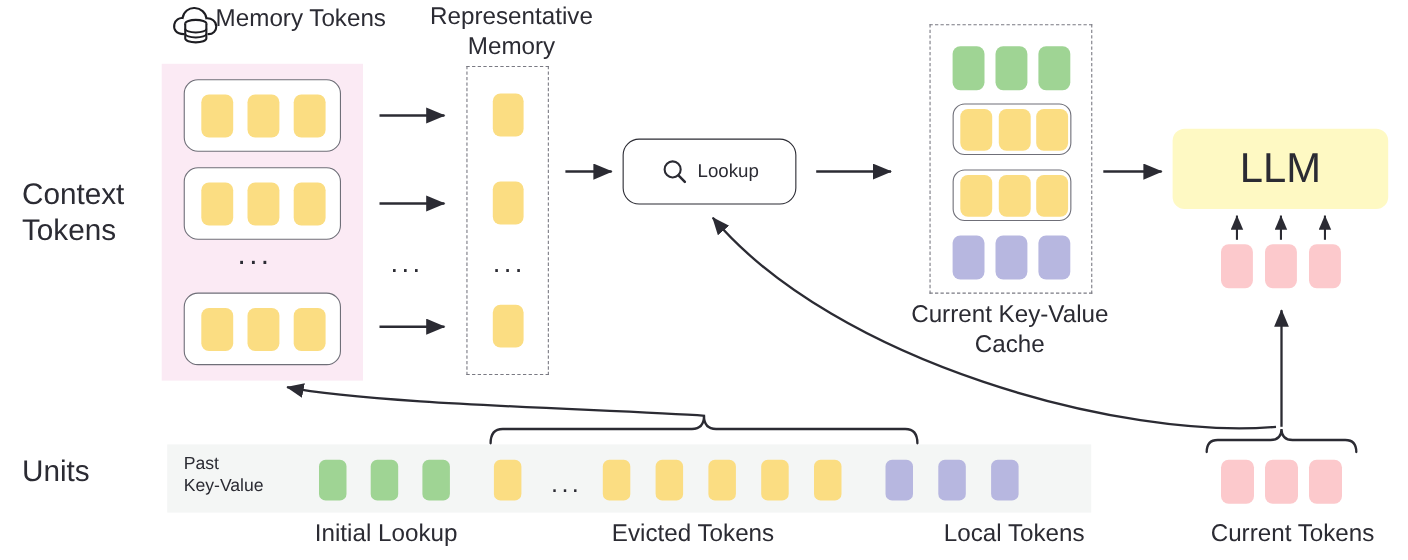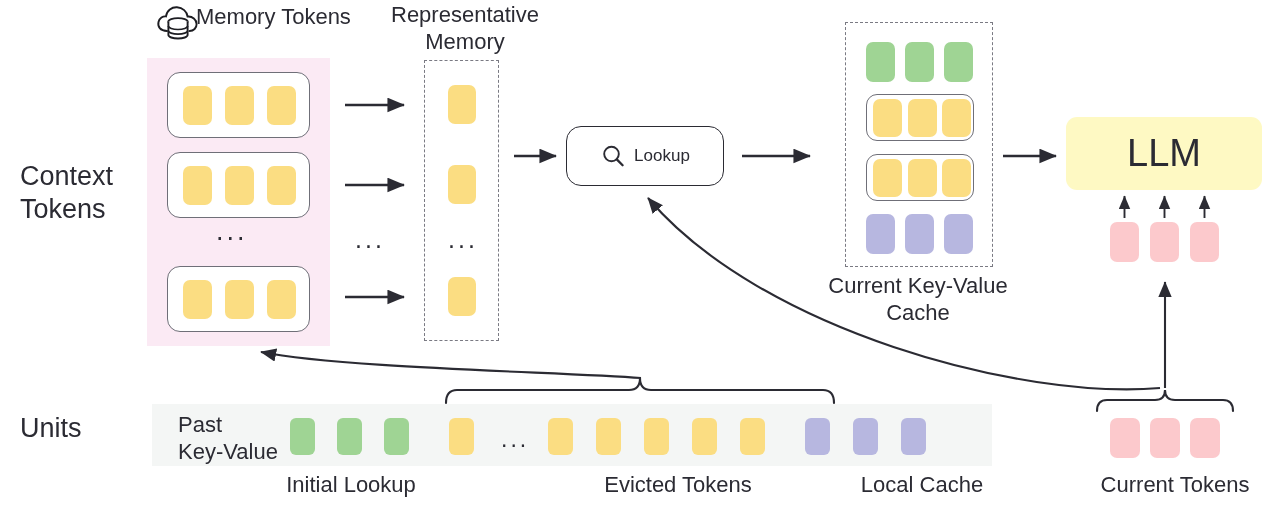--- a/index.html
+++ b/index.html
@@ -68,32 +68,32 @@
   #llm-box{
     left:1066px;top:117px;width:196px;height:73px;background:#fef9c3;border-radius:11px;
     display:flex;align-items:center;justify-content:center;
   }
   #llm-label{font-size:38px;color:#2b2b33;}
   .llm-in-tk{position:absolute;top:222px;width:29px;height:40px;border-radius:7px;background:#fcc9cc;}
   #llm-in-tk-1{left:1110px;} #llm-in-tk-2{left:1150px;} #llm-in-tk-3{left:1190px;}
 
   
   #inputs-band{left:152px;top:404px;width:840px;height:62px;background:#f4f6f5;}
-  #past-kv-label{left:167px;top:412px;font-size:22px;line-height:1.22;margin-left:11px;}
+  #past-kv-label{left:167px;top:412px;font-size:16px;line-height:1.22;}
   .in-tk{position:absolute;top:418px;width:25px;height:37px;border-radius:6px;}
   #in-ellipsis{left:501px;top:425px;font-size:23px;letter-spacing:3px;}
 
   
   .cur-tk{position:absolute;top:418px;width:30px;height:40px;border-radius:7px;background:#fcc9cc;}
   #cur-tk-1{left:1110px;} #cur-tk-2{left:1150px;} #cur-tk-3{left:1190px;}
 
   
   .cap{position:absolute;top:472px;font-size:22px;text-align:center;}
   #cap-initial{left:261px;width:180px;}
-  #cap-evicted{left:588px;width:180px;}
+  #cap-evicted{left:540px;width:180px;}
   #cap-local{left:832px;width:180px;}
   #cap-current{left:1060px;width:230px;}
 
   svg.overlay{position:absolute;left:0;top:0;width:1280px;height:509px;pointer-events:none;}
 </style>
 </head>
 <body>
 
 <div class="lbl" id="context-memory-label">Context
 Tokens</div>
@@ -198,21 +198,21 @@
     <div class="in-tk" style="left: 901px; background: rgb(183, 183, 224);"></div>
   </div>
 <div class="lbl" id="in-ellipsis">...</div>
 
 <div class="cur-tk" id="cur-tk-1"></div>
 <div class="cur-tk" id="cur-tk-2"></div>
 <div class="cur-tk" id="cur-tk-3"></div>
 
 <div class="cap" id="cap-initial">Initial Lookup</div>
 <div class="cap" id="cap-evicted">Evicted Tokens</div>
-<div class="cap" id="cap-local">Local Cache</div>
+<div class="cap" id="cap-local">Local Tokens</div>
 <div class="cap" id="cap-current">Current Tokens</div>
 
 <svg class="overlay">
   <defs>
     <marker id="ah" markerWidth="9" markerHeight="9" refX="7.2" refY="3.2" orient="auto">
       <path d="M0,0 L7.6,3.2 L0,6.4 Z" fill="#2b2b33"></path>
     </marker>
     <marker id="ahs" markerWidth="9" markerHeight="9" refX="6.8" refY="3" orient="auto">
       <path d="M0,0 L7,3 L0,6 Z" fill="#2b2b33"></path>
     </marker>

